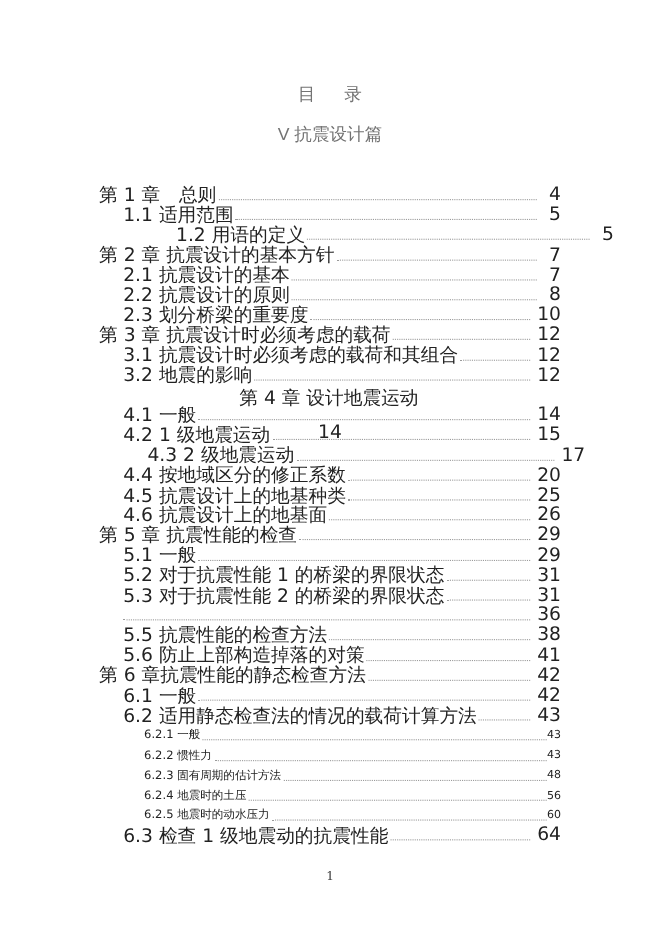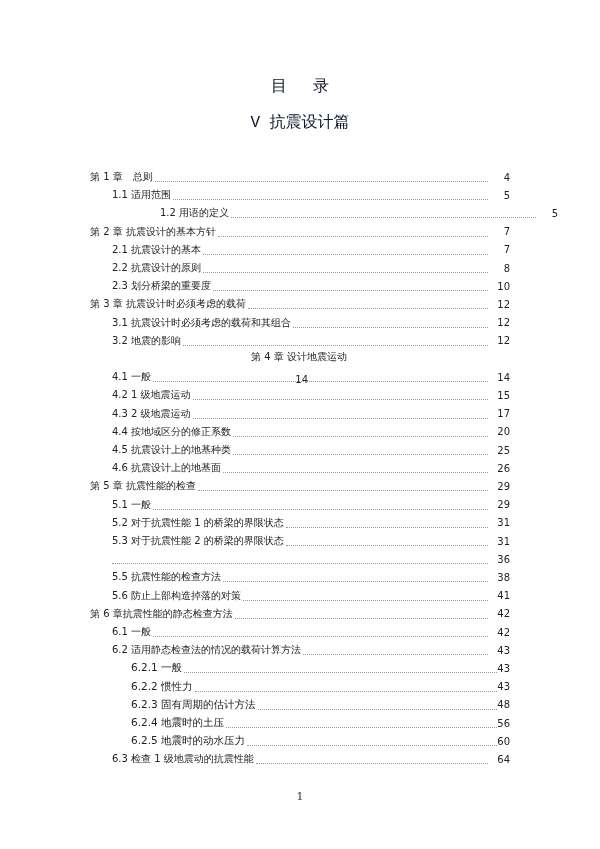--- a/index.html
+++ b/index.html
@@ -1,24 +1,24 @@
 <!DOCTYPE html>
 <html><head>
   <meta charset="utf-8">
   <style>
     html, body { margin: 0; padding: 0; background: #ffffff; }
     body { width: 600px; height: 849px; position: relative; overflow: hidden;
            font-family: "DejaVu Sans", "Liberation Sans", sans-serif; color: #222; }
     .title { position: absolute; left: 0; width: 600px; text-align: center;
-             font-family: Liberation Mono, monospace; color: #0f172a; }
+             font-family: Liberation Sans, sans-serif; color: #737373; }
     .title-main { top: 76px; font-size: 16px; letter-spacing: 26px; text-indent: 26px; }
     .title-sub { top: 112px; font-size: 16px; }
     .toc { position: absolute; left: 0; top: 168px; width: 600px; }
     .row { position: absolute; height: 18px; display: flex; align-items: center;
-           font-size: 10px; white-space: nowrap; }
+           font-size: 17px; white-space: nowrap; }
     .row .label { flex: 0 0 auto; padding-right: 2px; }
     .row .dots { flex: 1 1 auto; border-bottom: 1px dotted #9a9a9a; height: 0; margin-top: 9px; margin-right: 6px; }
     .row .page { flex: 0 0 auto; text-align: right; min-width: 16px; }
     .lvl0 { left: 90px; width: 420px; }
     .lvl1 { left: 112px; width: 398px; }
     .lvl2 { left: 131px; width: 379px; font-size: 10.5px; }
     .lvl2 .dots { margin-right: 0; }
     .lvl2 .page { font-size: 10px; min-width: 12px; }
     .pagenum { position: absolute; top: 790px; left: 0; width: 600px; text-align: center;
                font-family: "DejaVu Serif", "Liberation Serif", serif; font-size: 11px; color: #333; }
@@ -88,21 +88,21 @@
     <div class="row lvl1" style="top: 200.2px;">
       <span class="label">4.1  一般</span>
       <span class="dots"></span>
       <span class="page">14</span>
     </div>
     <div class="row lvl1" style="top: 218.4px;">
       <span class="label">4.2 1 级地震运动</span>
       <span class="dots"></span>
       <span class="page">15</span>
     </div>
-    <div class="row lvl1" style="top: 236.6px;">
+    <div class="row lvl1" style="top: 236.6px; margin-left: 22px;">
       <span class="label">4.3    2 级地震运动</span>
       <span class="dots"></span>
       <span class="page">17</span>
     </div>
     <div class="row lvl1" style="top: 254.8px;">
       <span class="label">4.4    按地域区分的修正系数</span>
       <span class="dots"></span>
       <span class="page">20</span>
     </div>
     <div class="row lvl1" style="top: 273px;">

